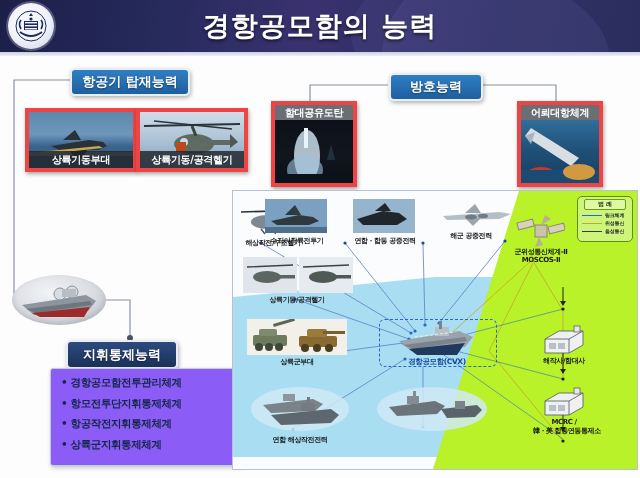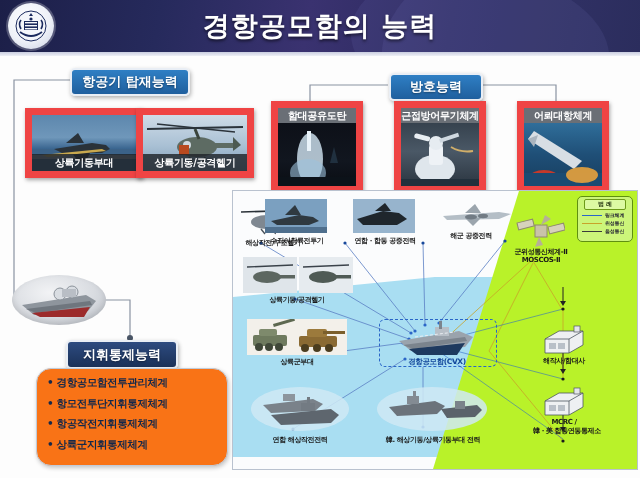--- a/index.html
+++ b/index.html
@@ -30,34 +30,34 @@
   .emblem svg{position:absolute;left:5px;top:5px;}
 
   
   .pill{position:absolute;background:linear-gradient(180deg,#2f7fc4,#1f5f9e);
         border:2px solid #e9eef5;border-radius:5px;color:#fff;font-weight:bold;
         display:flex;align-items:center;justify-content:center;
         box-shadow:1px 2px 4px rgba(0,0,0,.3);text-shadow:0 1px 2px rgba(0,0,0,.4);}
   .pill.dark{background:linear-gradient(180deg,#2d4b80,#1b3158);}
 
   
-  .card{position:absolute;border:7px solid #ef4444;box-shadow:1px 2px 4px rgba(0,0,0,.35);
+  .card{position:absolute;border:4px solid #ef4444;box-shadow:1px 2px 4px rgba(0,0,0,.35);
         overflow:hidden;background:#0f172a;}
   .card .ph{position:absolute;inset:0;}
   .card .cap{position:absolute;left:0;right:0;bottom:0;height:17px;
         background:rgba(32,36,42,.82);color:#fff;font-size:10px;font-weight:bold;
         display:flex;align-items:center;justify-content:center;letter-spacing:-.3px;}
   .card.topcap .cap{top:0;bottom:auto;background:#6a6f76;height:15px;}
 
   
   .conn{position:absolute;left:0;top:0;width:640px;height:478px;pointer-events:none;}
 
   
-  .ccbox{position:absolute;background:#f97316;border:1px solid #c2cbd8;border-radius:15px;
-         box-shadow:1px 2px 4px rgba(0,0,0,.22);}
+  .ccbox{position:absolute;background:#8b5cf6;border:1px solid #c2cbd8;border-radius:3px;
+         box-shadow:1px 2px 4px rgba(0,0,0,.22);margin-left:14px;}
   .ccbox ul{margin:0;padding:7px 0 0 10px;list-style:none;}
   .ccbox li{font-size:10.5px;font-weight:bold;color:#14284a;margin-bottom:6.5px;
             letter-spacing:-.4px;}
   .ccbox li::before{content:"• ";color:#14284a;}
 
   
   .ellipseship{position:absolute;border-radius:50%;
        background:radial-gradient(ellipse at 40% 35%,#f2f3f5 0%,#d9dce1 55%,#b9bec6 100%);
        box-shadow:inset 0 -3px 6px rgba(0,0,0,.12);}
 
@@ -165,34 +165,20 @@
       <svg width="78" height="63" viewBox="0 0 78 63">
         <ellipse cx="32" cy="36" rx="13" ry="26" fill="#cfe3f0" opacity=".82"></ellipse>
         <ellipse cx="30" cy="50" rx="18" ry="14" fill="#9dc2dc" opacity=".6"></ellipse>
         <rect x="29" y="8" width="4" height="20" fill="#e9f3fa"></rect>
         <rect y="54" width="78" height="9" fill="#0c1219"></rect>
         <path d="M52 40 L56 24 L60 40 Z" fill="#20303f"></path>
       </svg>
     </div>
   </div>
 
-  <div class="card topcap" style="left:394px;top:101px;width:78px;height:78px;">
-    <div class="cap">근접방어무기체계</div>
-    <div class="ph" style="top:15px;background:linear-gradient(180deg,#36424e 0%,#4a5866 45%,#2b3540 100%);">
-      <svg width="78" height="63" viewBox="0 0 78 63">
-        <ellipse cx="34" cy="46" rx="20" ry="14" fill="#dfe6ec"></ellipse>
-        <rect x="28" y="22" width="14" height="20" rx="3" fill="#eef2f6"></rect>
-        <circle cx="35" cy="20" r="7" fill="#e6ecf1"></circle>
-        <rect x="38" y="16" width="20" height="4" fill="#cfd8e0" transform="rotate(-18 38 16)"></rect>
-        <rect x="14" y="10" width="16" height="5" rx="2" fill="#e8eef3" transform="rotate(14 14 10)"></rect>
-        <path d="M50 24 q10 6 22 4" stroke="#f2c46a" stroke-width="2" fill="none" opacity=".8"></path>
-        <rect y="56" width="78" height="7" fill="#22303c"></rect>
-      </svg>
-    </div>
-  </div>
 
   <div class="card topcap" style="left:517px;top:101px;width:78px;height:78px;text-align:right;">
     <div class="cap">어뢰대항체계</div>
     <div class="ph" style="top:15px;background:linear-gradient(180deg,#2f6e9a 0%,#1f4f77 50%,#173e5f 100%);">
       <svg width="78" height="63" viewBox="0 0 78 63">
         <path d="M10 8 L58 38 L50 46 L4 16 Z" fill="#d8dee4"></path>
         <path d="M4 16 L14 12 L10 24 Z" fill="#aab4be"></path>
         <ellipse cx="20" cy="54" rx="14" ry="7" fill="#c4392a"></ellipse>
         <rect y="50" width="78" height="13" fill="#1a4b72"></rect>
         <ellipse cx="58" cy="52" rx="16" ry="8" fill="#e8a23c" opacity=".9"></ellipse>
@@ -404,21 +390,20 @@
     <div class="oval" style="left:144px;top:196px;width:110px;height:44px;"></div>
     <div class="thumb" style="left:150px;top:198px;">
       <svg width="100" height="42" viewBox="0 0 100 42">
         <path d="M6 18 L52 12 L62 17 L54 25 L14 27 Z" fill="#6b737b"></path>
         <rect x="24" y="7" width="12" height="8" fill="#838b93"></rect>
         <rect x="30" y="2" width="3" height="7" fill="#838b93"></rect>
         <path d="M58 20 L94 16 L99 21 L92 28 L64 29 Z" fill="#5a626a"></path>
         <rect x="72" y="12" width="10" height="8" fill="#7a828a"></rect>
       </svg>
     </div>
-    <div class="dlabel" style="left:136px;top:244px;width:128px;">韓. 해상기동/상륙기동부대 전력</div>
 
 
     <div class="node" style="left:306px;top:134px;width:50px;">
       <div class="bldg">
         <svg width="46" height="30" viewBox="0 0 46 30">
           <path d="M4 14 L18 6 L42 6 L42 20 L28 28 L4 28 Z" fill="#eef0f2" stroke="#4d5560" stroke-width=".8"></path>
           <path d="M4 14 L28 14 L28 28" fill="none" stroke="#4d5560" stroke-width=".8"></path>
           <path d="M28 14 L42 6" stroke="#4d5560" stroke-width=".8"></path>
           <rect x="8" y="18" width="7" height="6" fill="#b9c0c8"></rect>
           <rect x="17" y="18" width="7" height="6" fill="#b9c0c8"></rect>

